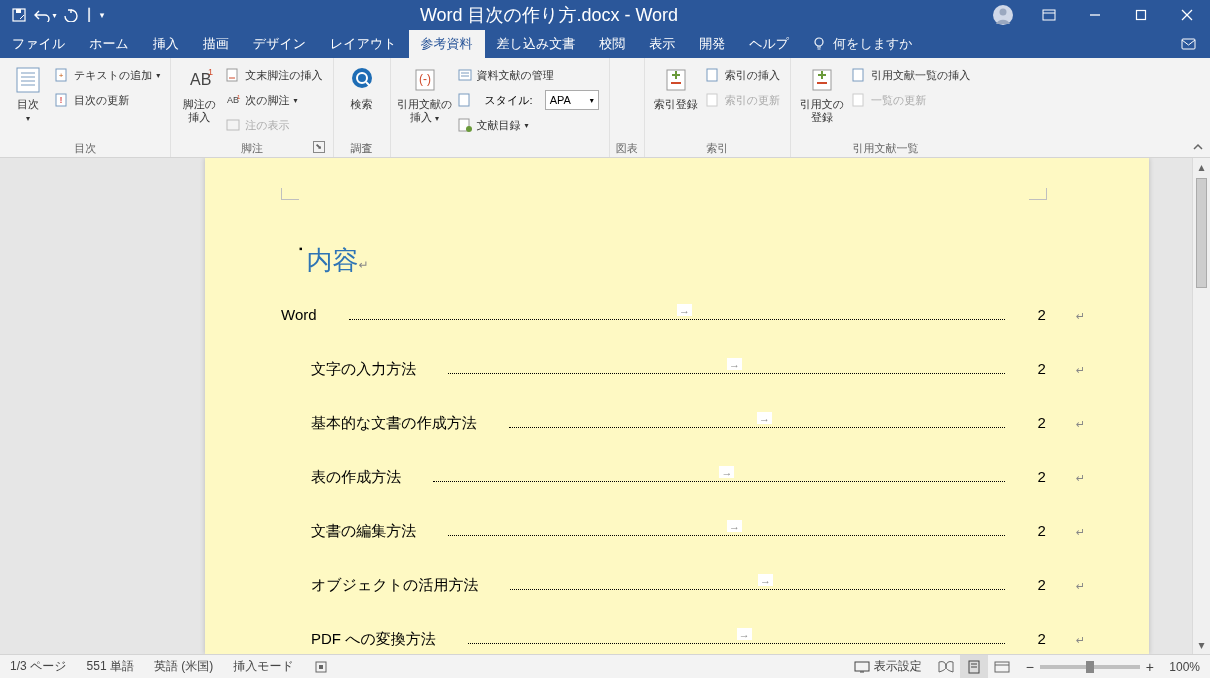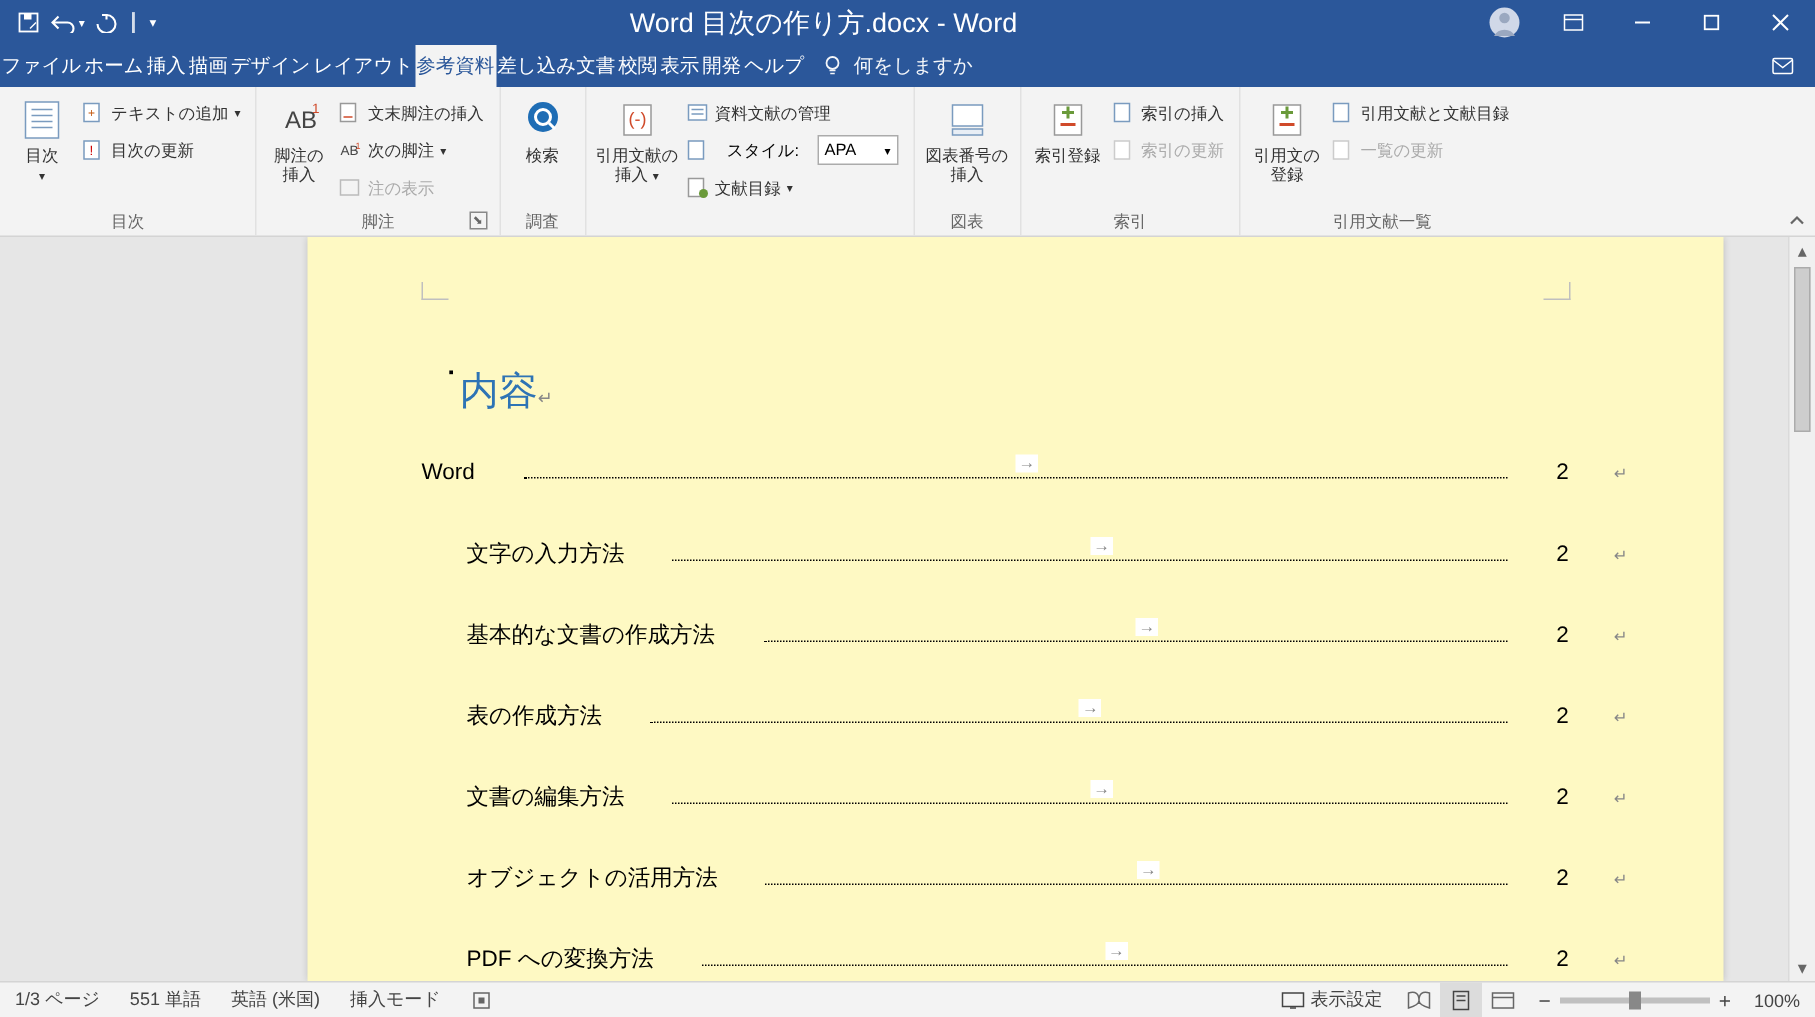--- a/index.html
+++ b/index.html
@@ -10,21 +10,21 @@
 .qat { display: flex; align-items: center; gap: 0; padding-left: 6px; }
 .qat .qbtn { width: 26px; height: 26px; display: flex; align-items: center; justify-content: center; cursor: pointer; }
 .qat .sep { width: 10px; text-align: center; opacity: .8; }
 .titlebar .title { flex: 1; text-align: center; font-size: 18px; }
 .winctrls { display: flex; align-items: center; }
 .winctrls .wbtn { width: 46px; height: 30px; display: flex; align-items: center; justify-content: center; cursor: pointer; }
 .account { width: 30px; height: 30px; display: flex; align-items: center; justify-content: center; margin-right: 8px; }
 
 
 .tabs { height: 28px; background: #2b579a; display: flex; align-items: stretch; color: #fff; font-size: 13px; }
-.tab { padding: 0 1px; display: flex; align-items: center; cursor: pointer; }
+.tab { padding: 0 12px; display: flex; align-items: center; cursor: pointer; }
 .tab.active { background: #f3f3f3; color: #2b579a; }
 .tabs .spacer { flex: 1; }
 .tellme { display: flex; align-items: center; gap: 6px; padding: 0 10px; opacity: .95; }
 .share { width: 40px; display: flex; align-items: center; justify-content: center; }
 
 
 .ribbon { height: 100px; background: #f3f3f3; border-bottom: 1px solid #d4d4d4; display: flex; position: relative; }
 .group { border-right: 1px solid #e1e1e1; padding: 4px 6px 0 6px; display: flex; flex-direction: column; }
 .group-body { flex: 1; display: flex; align-items: flex-start; }
 .group-label { height: 18px; line-height: 18px; text-align: center; font-size: 11px; color: #666; position: relative; }
@@ -312,29 +312,20 @@
             </span>
             <span>文献目録</span> 
             <span style="font-size:8px">▾</span>
           </div>
       </div>
     </div>
   </div>
 
   <div class="group">
     <div class="group-body">
-      <div class="bigbtn" style="width:58px">
-        <div class="ico">
-            <svg width="30" height="30" viewBox="0 0 30 30">
-              <rect x="5" y="5" width="20" height="14" fill="#fff" stroke="#7a9bbf"></rect>
-              <rect x="5" y="21" width="20" height="4" fill="#e8eef5" stroke="#7a9bbf"></rect>
-            </svg>
-          </div>
-        <div class="lab">図表番号の挿入</div>
-      </div>
     </div>
     <div class="group-label">図表</div>
   </div>
 
   <div class="group">
     <div class="group-body">
       <div class="bigbtn" style="width:50px">
         <div class="ico">
             <svg width="30" height="30" viewBox="0 0 30 30">
               <rect x="6" y="5" width="18" height="20" fill="#fff" stroke="#999"></rect>
@@ -380,21 +371,21 @@
           </div>
         <div class="lab">引用文の登録</div>
       </div>
       <div class="smallcol">
         <div class="smallbtn">
             <span class="sico">
               <svg width="16" height="16" viewBox="0 0 16 16">
                 <rect x="2" y="2" width="10" height="12" fill="#fff" stroke="#7a9bbf"></rect>
               </svg>
             </span>
-            <span>引用文献と文献目録</span>
+            <span>引用文献一覧の挿入</span>
           </div>
         <div class="smallbtn disabled">
             <span class="sico">
               <svg width="16" height="16" viewBox="0 0 16 16">
                 <rect x="2" y="2" width="10" height="12" fill="#fff" stroke="#ccc"></rect>
               </svg>
             </span>
             <span>一覧の更新</span>
           </div>
       </div>

